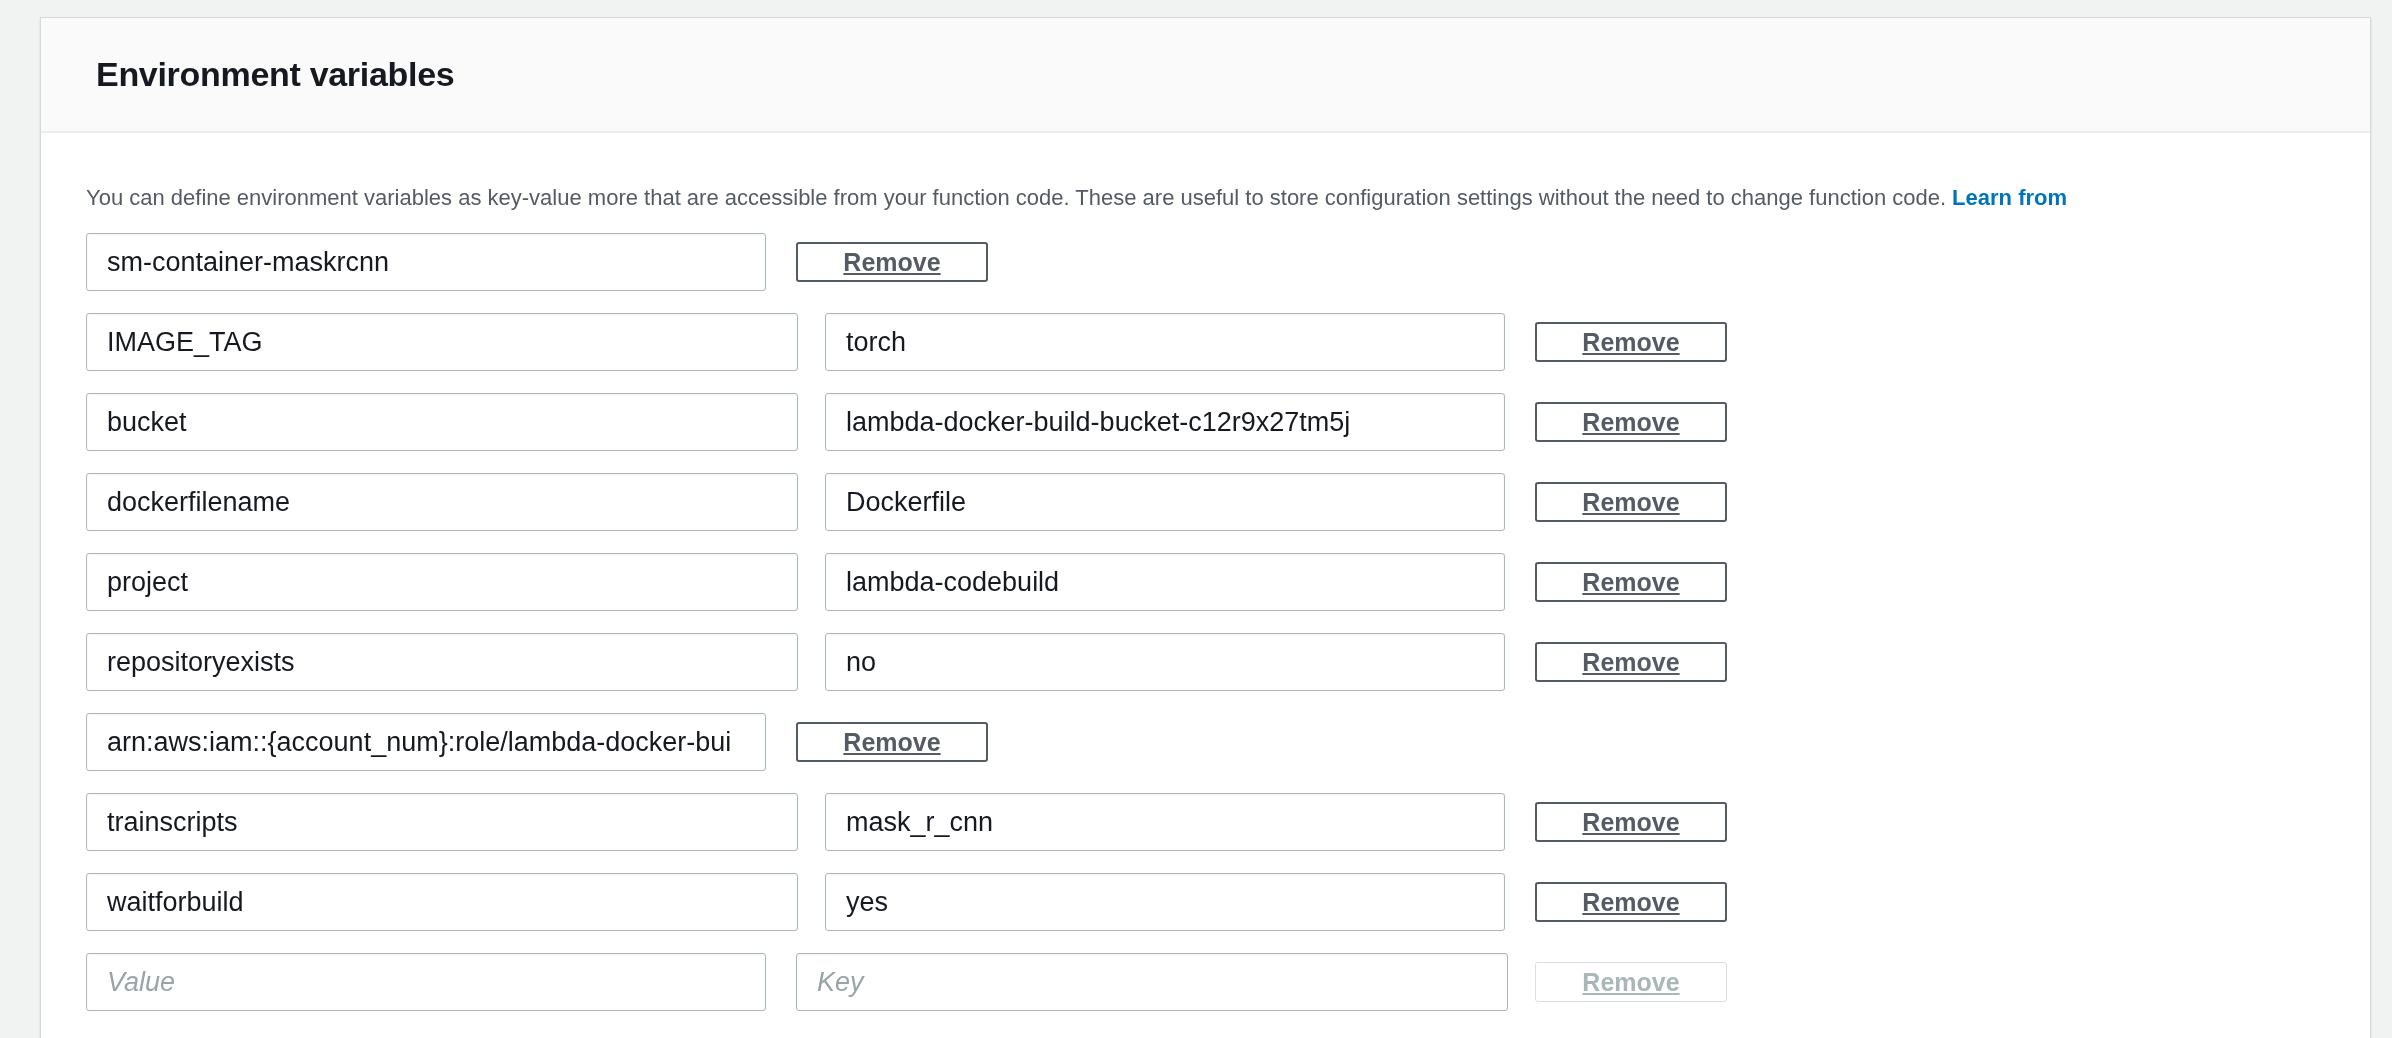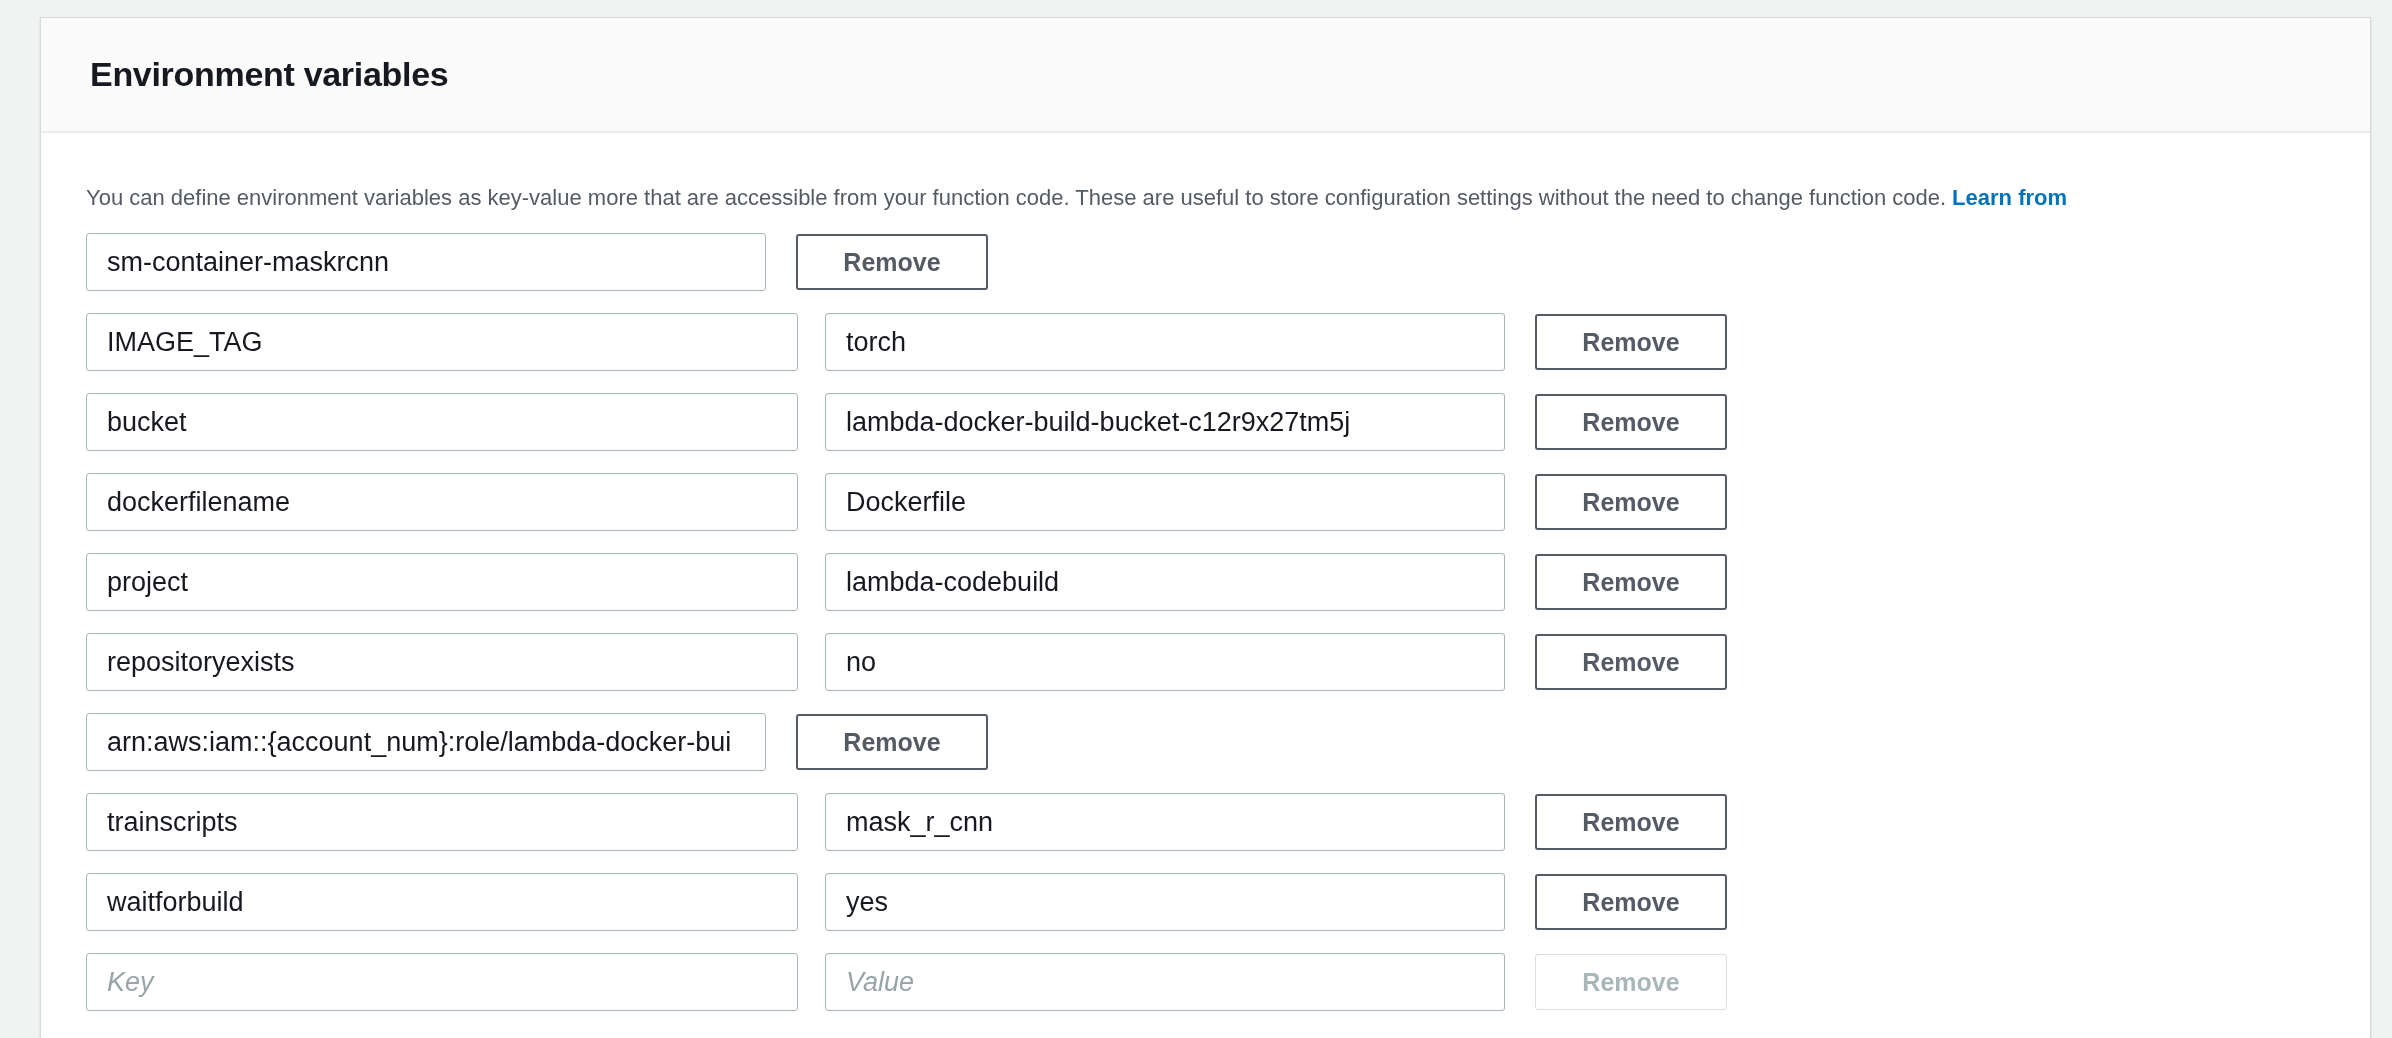--- a/index.html
+++ b/index.html
@@ -24,21 +24,21 @@
   }
   .card-header {
     height: 115px;
     background: #fafafa;
     border-bottom: 2px solid #e9eded;
     display: flex;
     align-items: center;
     padding: 0 45px;
   }
   .card-title {
-    margin: 4px;
+    margin: 10px;
     font-size: 34px;
     font-weight: bold;
     color: #16191f;
     letter-spacing: -0.3px;
   }
   .card-body {
     padding: 50px 45px 0 45px;
   }
   .description {
     margin: 0 0 20px 0;
@@ -74,30 +74,31 @@
   }
   .env-input.key   { width: 712px; margin-right: 27px; }
   .env-input.value { width: 680px; margin-right: 30px; }
   .env-input::placeholder {
     color: #98a5a8;
     font-style: italic;
     opacity: 1;
   }
   .remove-btn {
     width: 192px;
-    height: 56px;
+    height: 40px;
     background: #ffffff;
     border: 2px solid #545b64;
     border-radius: 3px;
     color: #545b64;
     font-family: inherit;
     font-size: 25px;
     font-weight: bold;
     cursor: pointer;
     padding: 0;
+    text-decoration: underline;
   }
   .remove-btn.disabled {
     border: 1.5px solid #d8dfe0;
     color: #aab7b8;
     cursor: default;
   }
 </style>
 </head>
 <body>
 
@@ -154,19 +155,19 @@
     <button class="remove-btn">Remove</button>
   </div>
 
   <div class="env-row">
     <input type="text" class="env-input key" value="waitforbuild" placeholder="Key" style="">
     <input type="text" class="env-input value" value="yes" placeholder="Value" style="">
     <button class="remove-btn">Remove</button>
   </div>
 
   <div class="env-row">
+    <input type="text" class="env-input value" value="" placeholder="Value" style="">
     <input type="text" class="env-input key" value="" placeholder="Key" style="">
-    <input type="text" class="env-input value" value="" placeholder="Value" style="">
     <button class="remove-btn disabled" disabled="">Remove</button>
   </div>
 </div>
   </div>
 </div>
 
 </body></html>

